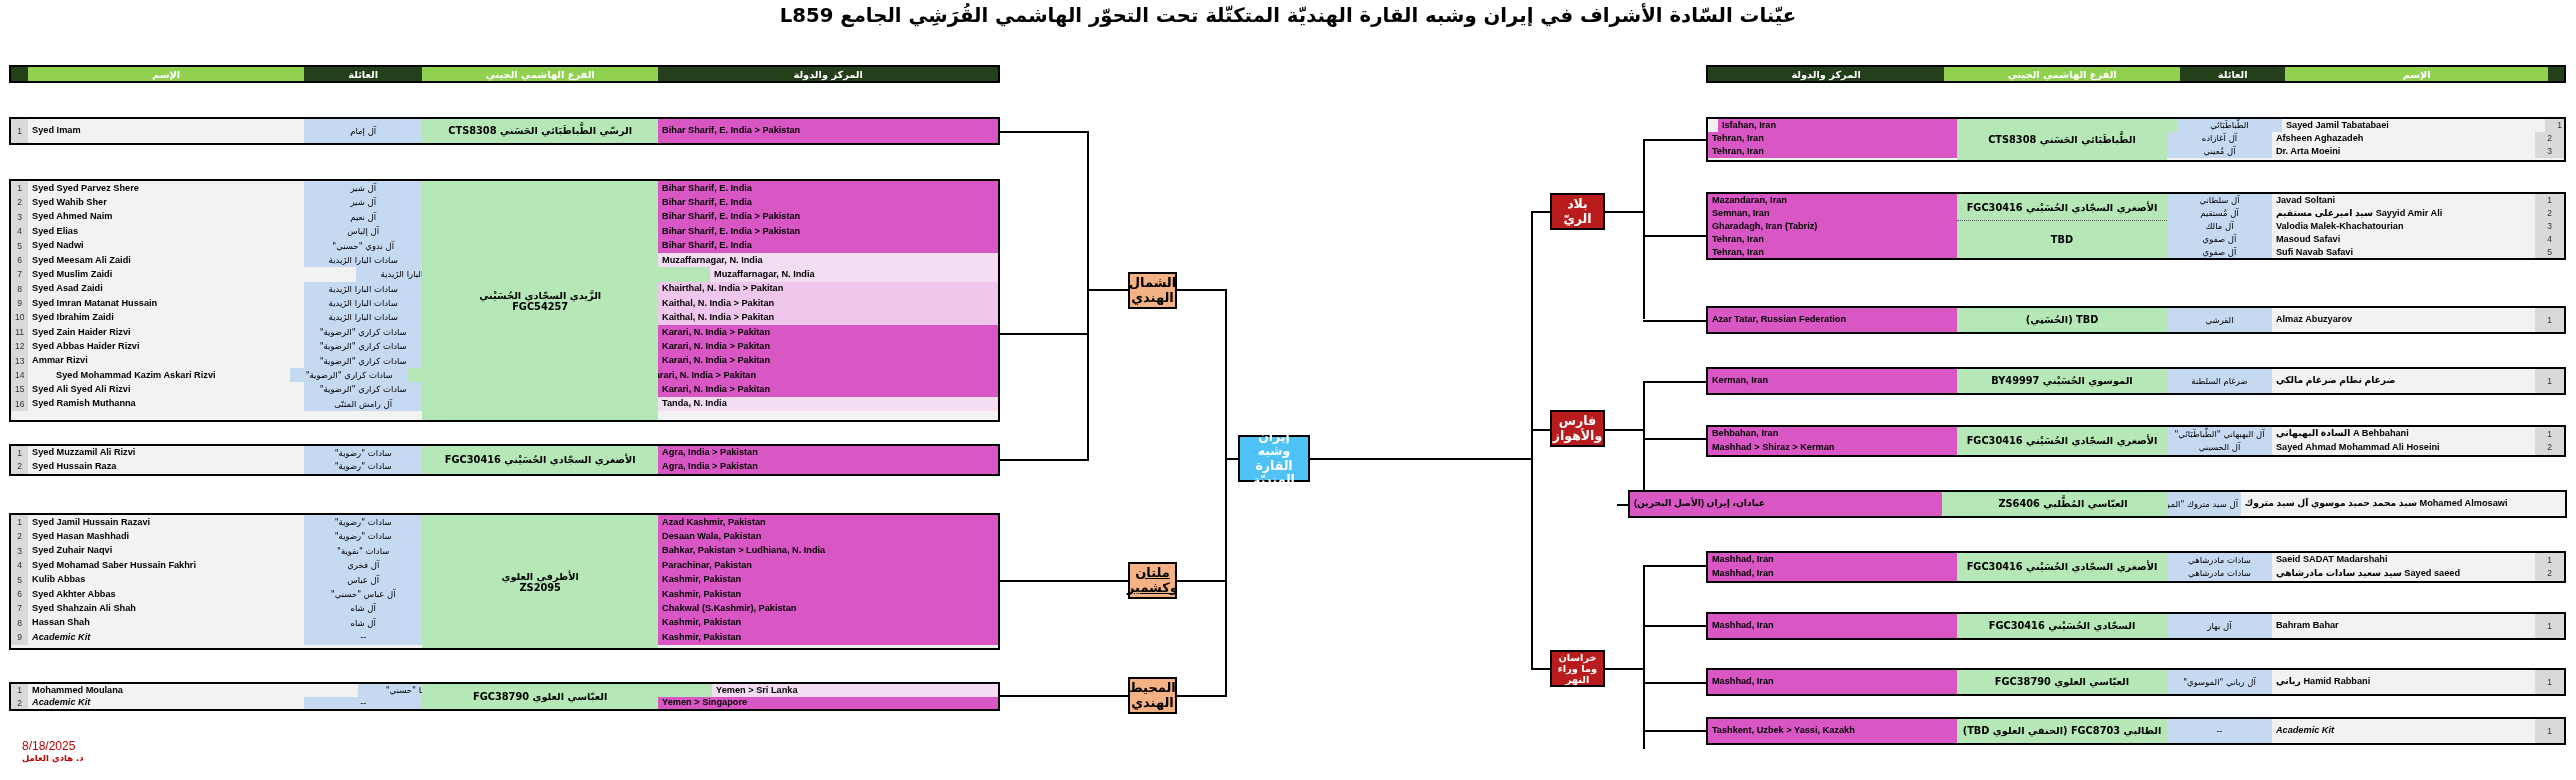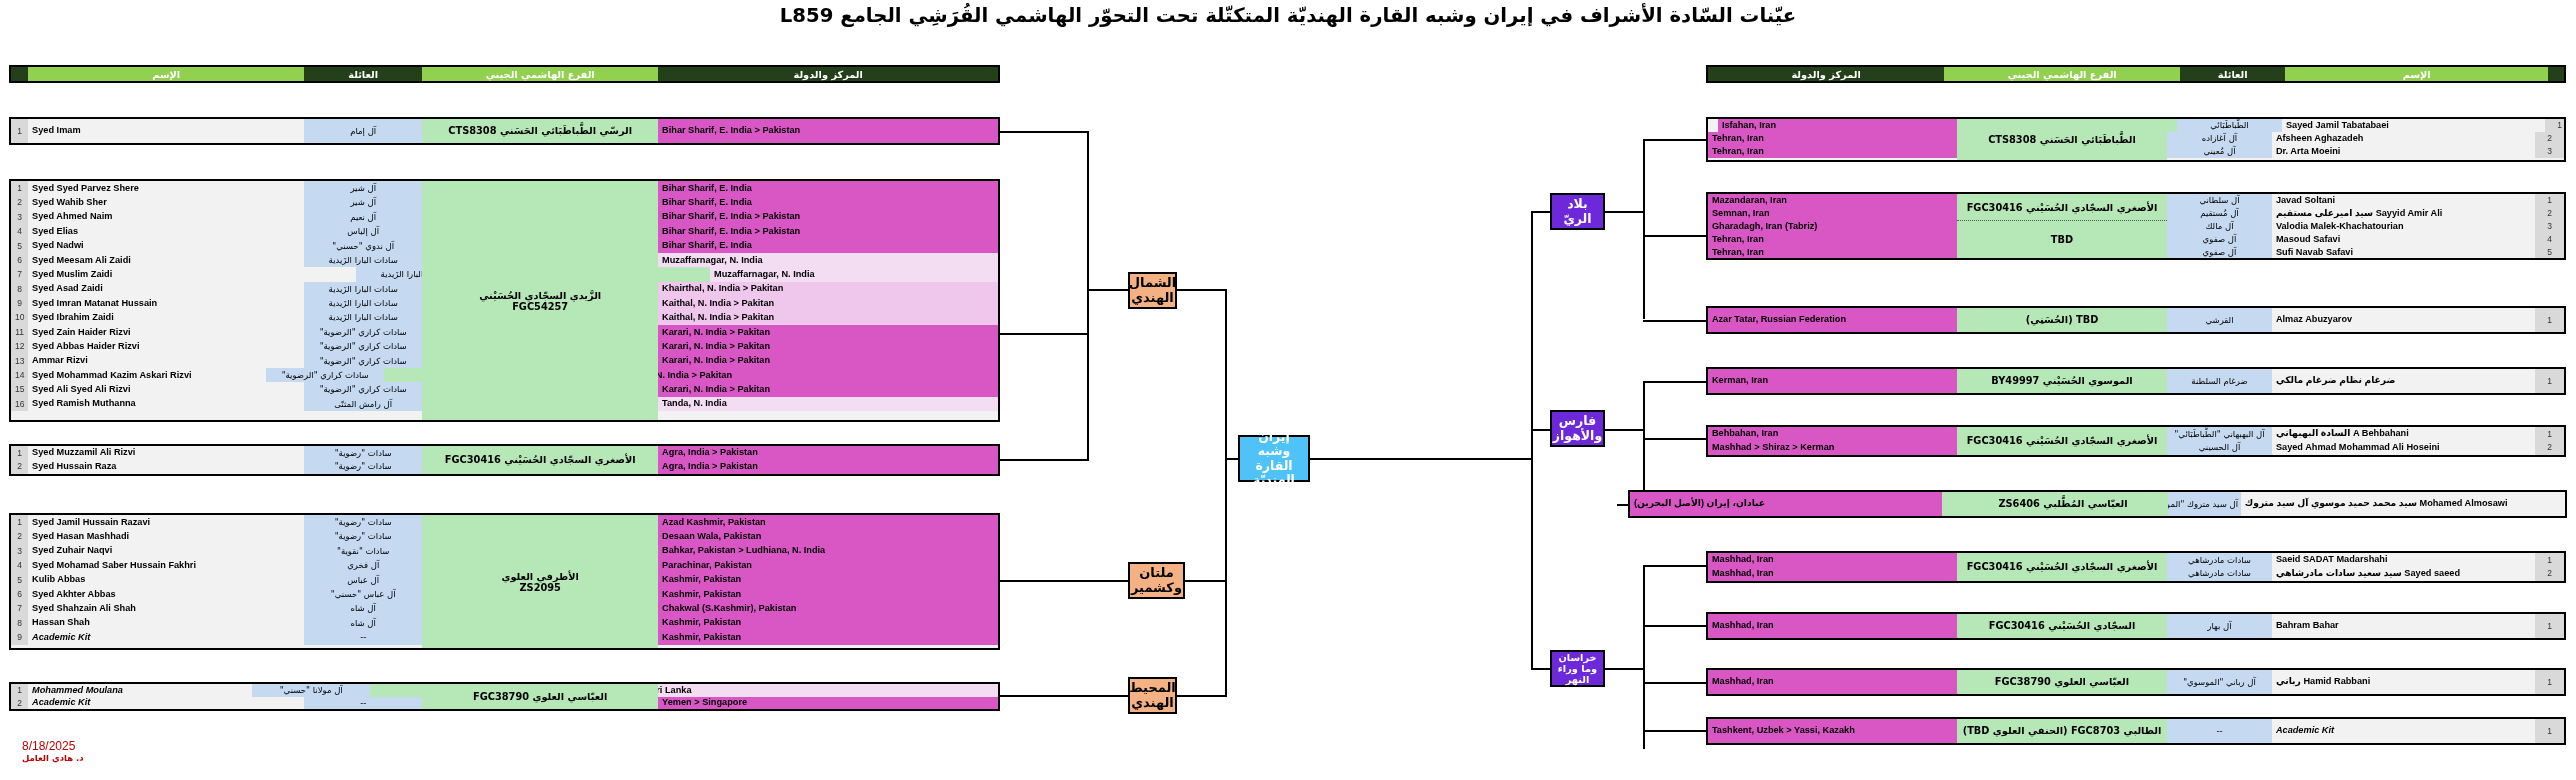--- a/index.html
+++ b/index.html
@@ -52,21 +52,21 @@
            font-family:"DejaVu Sans","Liberation Sans",sans-serif;}
   .hc.green{background:#92d050;}
   .hc.dark{background:#24401a;}
 
   
   .node{position:absolute;border:2px solid #000;box-sizing:border-box;
         display:flex;align-items:center;justify-content:center;text-align:center;
         direction:rtl;font-weight:bold;line-height:1.15;
         font-family:"DejaVu Sans","Liberation Sans",sans-serif;}
   .node.salmon{background:#f4b183;color:#000;font-size:13px;}
-  .node.orange{background:#6d28d9;color:#fff;font-size:12.5px;}
+  .node.orange{background:#b91c1c;color:#fff;font-size:12.5px;}
   .node.blue{background:#4fc3f7;color:#fff;font-size:12.5px;}
 
   
   .ln{position:absolute;background:#000;}
   .lh{height:2px;}
   .lv{width:2px;}
 
   
   #footer{position:absolute;left:22px;top:739px;direction:ltr;}
   #footer .date{color:#c00000;font-size:12px;font-weight:normal;}
@@ -117,21 +117,21 @@
   <div class="ln lh" style="left:1175px;top:695px;width:51px;"></div>
 
   <div class="ln lv" style="left:1225px;top:289px;height:408px;"></div>
 
   <div class="ln lh" style="left:1225px;top:458px;width:138px;"></div>
 
   <div class="node salmon" style="left:1128px;top:272px;width:49px;height:37px;">
     <span style="white-space:pre-line;">الشمال
 الهندي</span>
   </div>
-  <div class="node salmon" style="left:1128px;top:562px;width:57px;height:37px;">
+  <div class="node salmon" style="left:1128px;top:562px;width:49px;height:37px;text-decoration:underline;">
     <span style="white-space:pre-line;">ملتان
 وكشمير</span>
   </div>
   <div class="node salmon" style="left:1128px;top:677px;width:49px;height:37px;">
     <span style="white-space:pre-line;">المحيط
 الهندي</span>
   </div>
 
   <div class="node blue" style="left:1238px;top:435px;width:72px;height:47px;">
     <span style="white-space:pre-line;">إيران
@@ -277,21 +277,21 @@
         </div>
         <div class="row" style="height: 14.4px;">
           <div class="c c-idx" style="width:17px;">13</div>
           <div class="c c-name" style="width:276px;">Ammar Rizvi</div>
           <div class="c c-fam" style="width:118px;">سادات كراري "الرضوية"</div>
           <div class="c" style="width:236px;background:#b6e7b6;"></div>
           <div class="c c-place" style="flex:1;">Karari, N. India &gt; Pakitan</div>
         </div>
         <div class="row" style="height: 14.4px;">
           <div class="c c-idx" style="width:17px;">14</div>
-          <div class="c c-name" style="width:238px;">Syed Mohammad Kazim Askari Rizvi</div>
+          <div class="c c-name" style="width:238px;margin-left:24px;">Syed Mohammad Kazim Askari Rizvi</div>
           <div class="c c-fam" style="width:118px;">سادات كراري "الرضوية"</div>
           <div class="c" style="width:236px;background:#b6e7b6;"></div>
           <div class="c c-place" style="flex:1;">Karari, N. India &gt; Pakitan</div>
         </div>
         <div class="row" style="height: 14.4px;">
           <div class="c c-idx" style="width:17px;">15</div>
           <div class="c c-name" style="width:276px;">Syed Ali Syed Ali Rizvi</div>
           <div class="c c-fam" style="width:118px;">سادات كراري "الرضوية"</div>
           <div class="c" style="width:236px;background:#b6e7b6;"></div>
           <div class="c c-place" style="flex:1;">Karari, N. India &gt; Pakitan</div>
@@ -395,21 +395,21 @@
         </div>
       </div>
     <div class="merge c-branch" style="left:411px;top:0;width:236px;bottom:0;white-space:pre-line;text-align:center;">الأطرفي العلوي
 ZS2095</div>
   </div>
 
   <div class="tbl" style="left:9.2px;top:682px;width:991px;height:29px;">
     <div id="lt5-rows">
         <div class="row" style="height: 12.5px;">
           <div class="c c-idx" style="width:17px;">1</div>
-          <div class="c c-name" style="width:224px;font-style:italic;">Mohammed Moulana</div>
+          <div class="c c-name" style="width:330px;">Mohammed Moulana</div>
           <div class="c c-fam" style="width:118px;">آل مولانا "حسني"</div>
           <div class="c" style="width:236px;background:#b6e7b6;"></div>
           <div class="c c-place lighter" style="flex:1;">Yemen &gt; Sri Lanka</div>
         </div>
         <div class="row" style="height: 12.5px;">
           <div class="c c-idx" style="width:17px;">2</div>
           <div class="c c-name italic" style="width:276px;">Academic Kit</div>
           <div class="c c-fam" style="width:118px;">--</div>
           <div class="c" style="width:236px;background:#b6e7b6;"></div>
           <div class="c c-place" style="flex:1;">Yemen &gt; Singapore</div>

